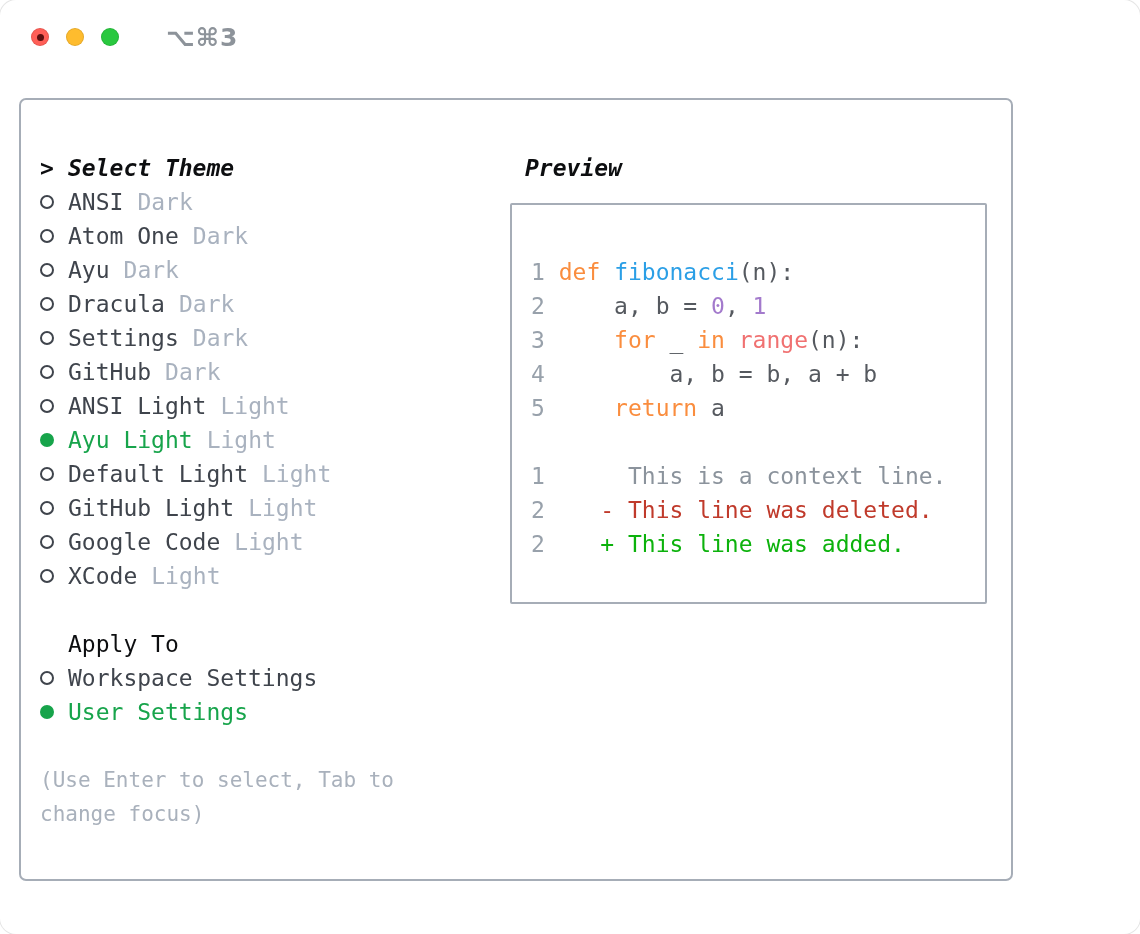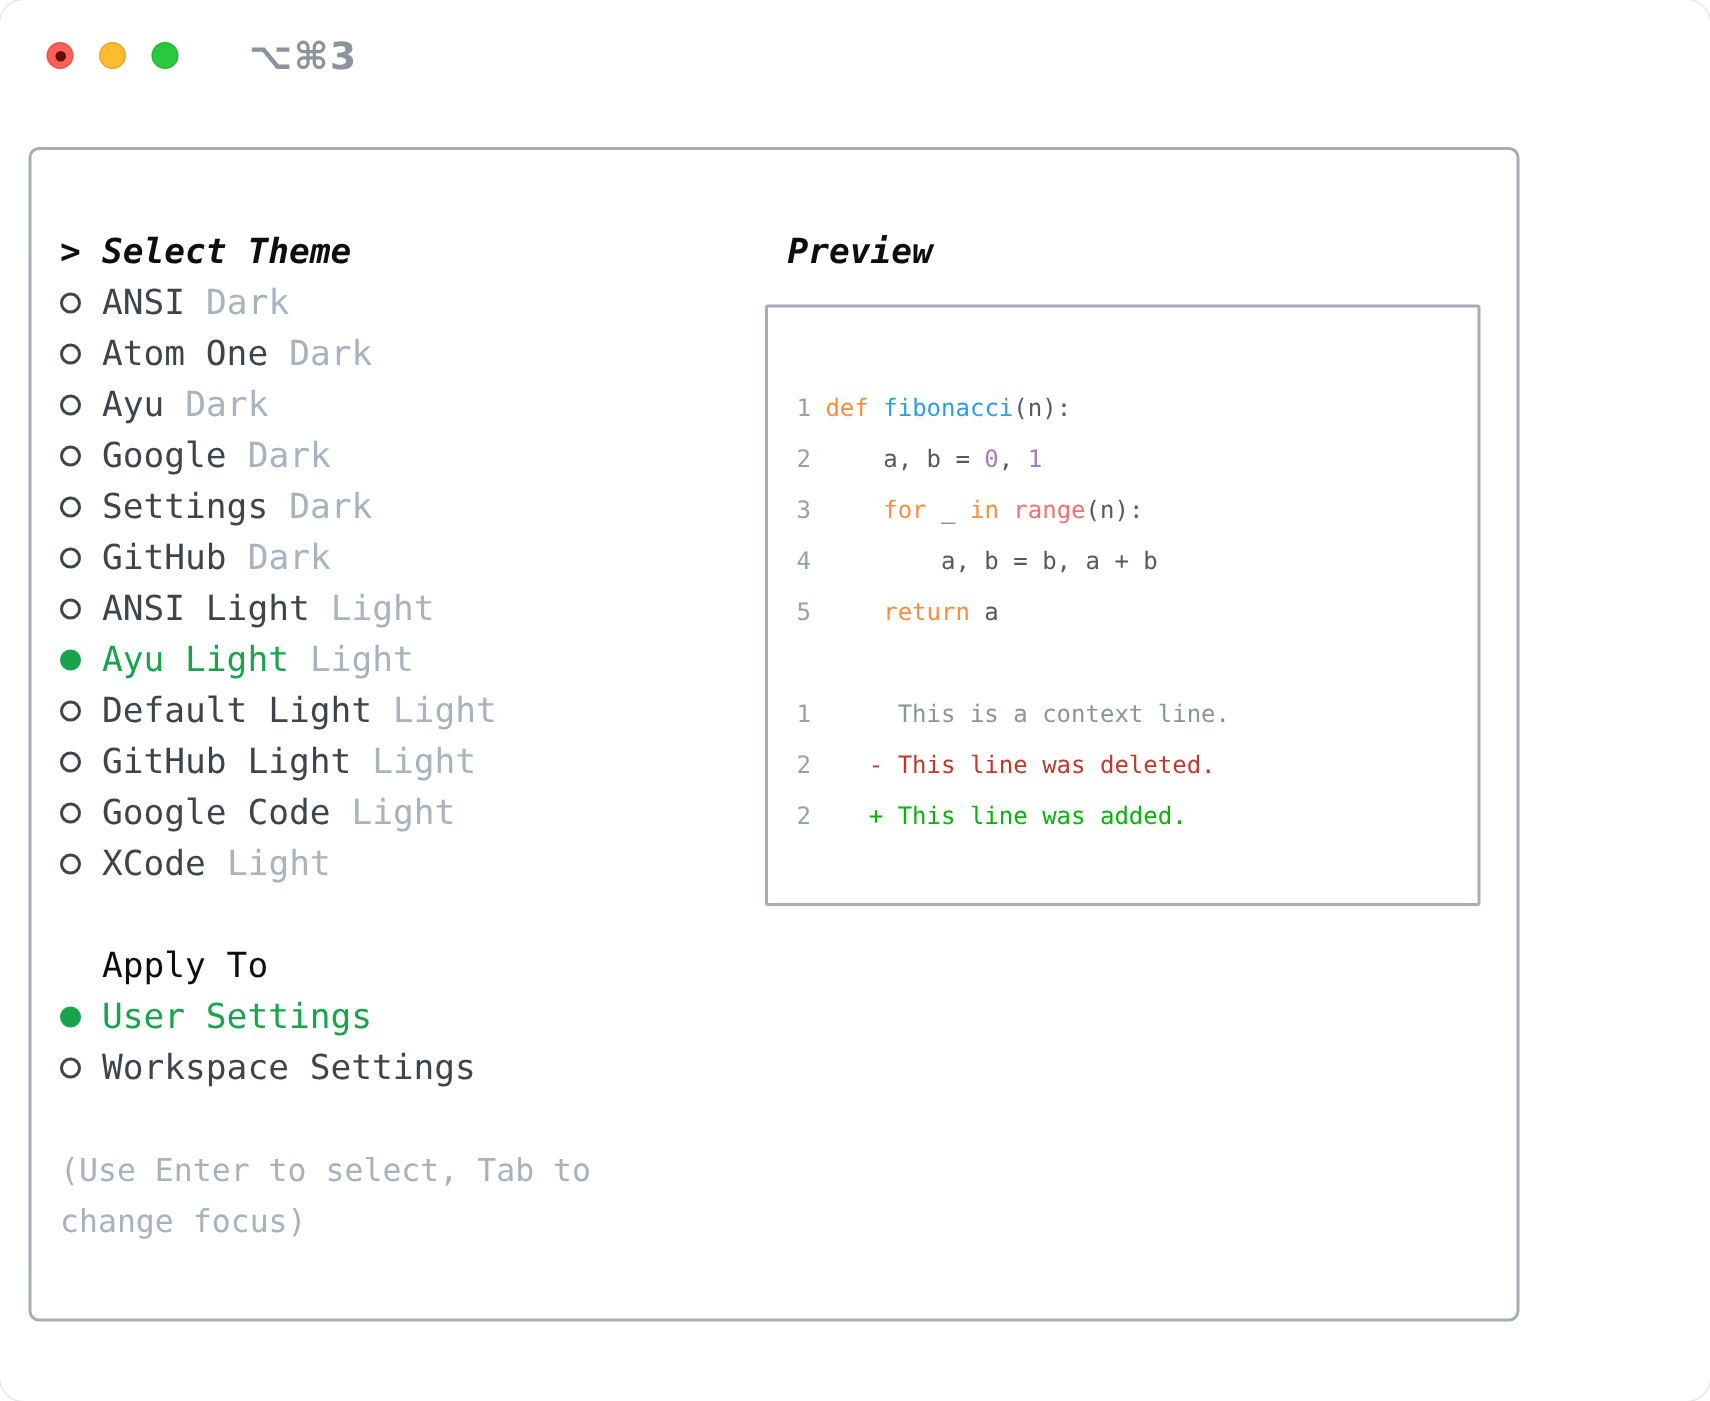--- a/index.html
+++ b/index.html
@@ -39,21 +39,21 @@
   .item-name{color:var(--item-text);}
   .selected .item-name{color:var(--accent-green);}
   .item-tag{color:var(--item-tag);margin-left:14px;}
   .spacer{height:34px;}
   .help{width:430px;font-size:21px;line-height:34px;color:var(--muted);}
   
   .preview-label{position:absolute;left:504px;top:51px;}
   .preview-box{position:absolute;left:489px;top:103px;width:477px;height:401px;
     border:2px solid var(--border);border-radius:2px;background:#ffffff;
     padding:50px 0 0 19px;overflow:hidden;}
-  .code-row{height:34px;font-size:16px;line-height:34px;white-space:pre;}
+  .code-row{height:34px;font-size:23px;line-height:34px;white-space:pre;}
   .tk-ln{color:var(--line-number);}
   .tk-pl{color:var(--code-plain);}
   .tk-kw{color:var(--keyword-orange);}
   .tk-fn{color:var(--function-blue);}
   .tk-call{color:var(--builtin-coral);}
   .tk-num{color:var(--number-purple);}
   .tk-ctx{color:var(--diff-context);}
   .tk-del{color:var(--diff-deleted);}
   .tk-add{color:var(--diff-added);}
 </style>
@@ -73,38 +73,38 @@
   <div class="panel">
     <div class="left-col">
       <div class="row">
         <span class="marker prompt">&gt;</span>
         <span class="header-label">Select Theme</span>
       </div>
       <div id="theme-list">
           <div class="row list-item"><span class="marker"><span class="circle"></span></span><span class="item-name">ANSI</span><span class="item-tag">Dark</span></div>
           <div class="row list-item"><span class="marker"><span class="circle"></span></span><span class="item-name">Atom One</span><span class="item-tag">Dark</span></div>
           <div class="row list-item"><span class="marker"><span class="circle"></span></span><span class="item-name">Ayu</span><span class="item-tag">Dark</span></div>
-          <div class="row list-item"><span class="marker"><span class="circle"></span></span><span class="item-name">Google</span><span class="item-tag">Dark</span></div>
+          <div class="row list-item"><span class="marker"><span class="circle"></span></span><span class="item-name">Dracula</span><span class="item-tag">Dark</span></div>
           <div class="row list-item"><span class="marker"><span class="circle"></span></span><span class="item-name">Settings</span><span class="item-tag">Dark</span></div>
           <div class="row list-item"><span class="marker"><span class="circle"></span></span><span class="item-name">GitHub</span><span class="item-tag">Dark</span></div>
           <div class="row list-item"><span class="marker"><span class="circle"></span></span><span class="item-name">ANSI Light</span><span class="item-tag">Light</span></div>
           <div class="row list-item selected"><span class="marker"><span class="circle"></span></span><span class="item-name">Ayu Light</span><span class="item-tag">Light</span></div>
           <div class="row list-item"><span class="marker"><span class="circle"></span></span><span class="item-name">Default Light</span><span class="item-tag">Light</span></div>
           <div class="row list-item"><span class="marker"><span class="circle"></span></span><span class="item-name">GitHub Light</span><span class="item-tag">Light</span></div>
           <div class="row list-item"><span class="marker"><span class="circle"></span></span><span class="item-name">Google Code</span><span class="item-tag">Light</span></div>
           <div class="row list-item"><span class="marker"><span class="circle"></span></span><span class="item-name">XCode</span><span class="item-tag">Light</span></div>
         </div>
       <div class="spacer"></div>
       <div class="row">
         <span class="marker"></span>
         <span class="header2-label">Apply To</span>
       </div>
       <div id="apply-list">
+          <div class="row list-item"><span class="marker"><span class="circle"></span></span><span class="item-name">Workspace Settings</span></div>
           <div class="row list-item selected"><span class="marker"><span class="circle"></span></span><span class="item-name">User Settings</span></div>
-          <div class="row list-item"><span class="marker"><span class="circle"></span></span><span class="item-name">Workspace Settings</span></div>
         </div>
       <div class="spacer"></div>
       <div class="help">(Use Enter to select, Tab to change focus)</div>
     </div>
 
     <div class="row preview-label">
       <span class="header-label">Preview</span>
     </div>
     <div class="preview-box">
       <div id="code">

